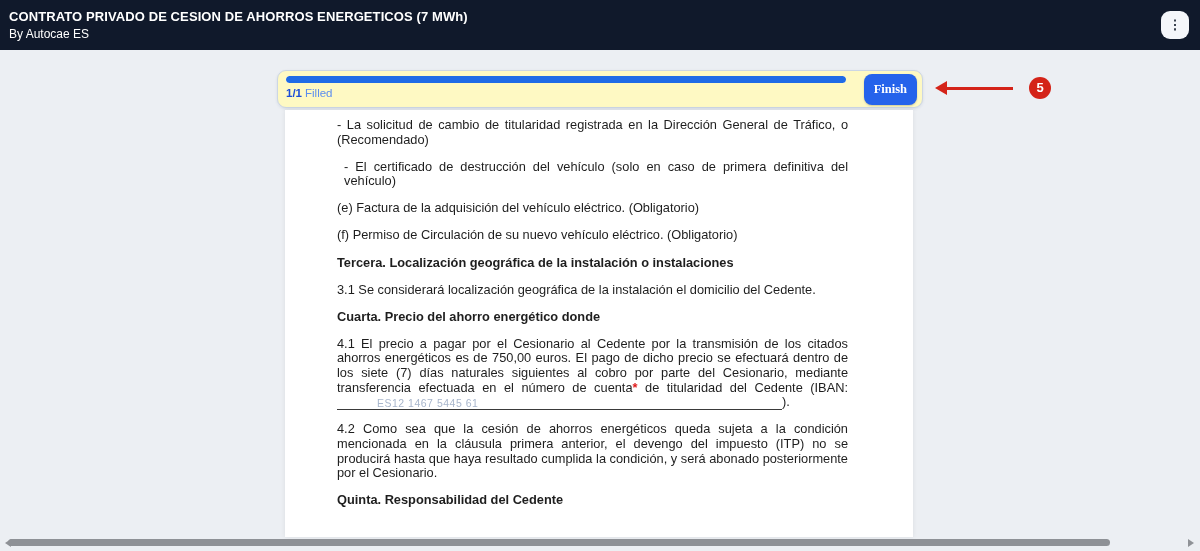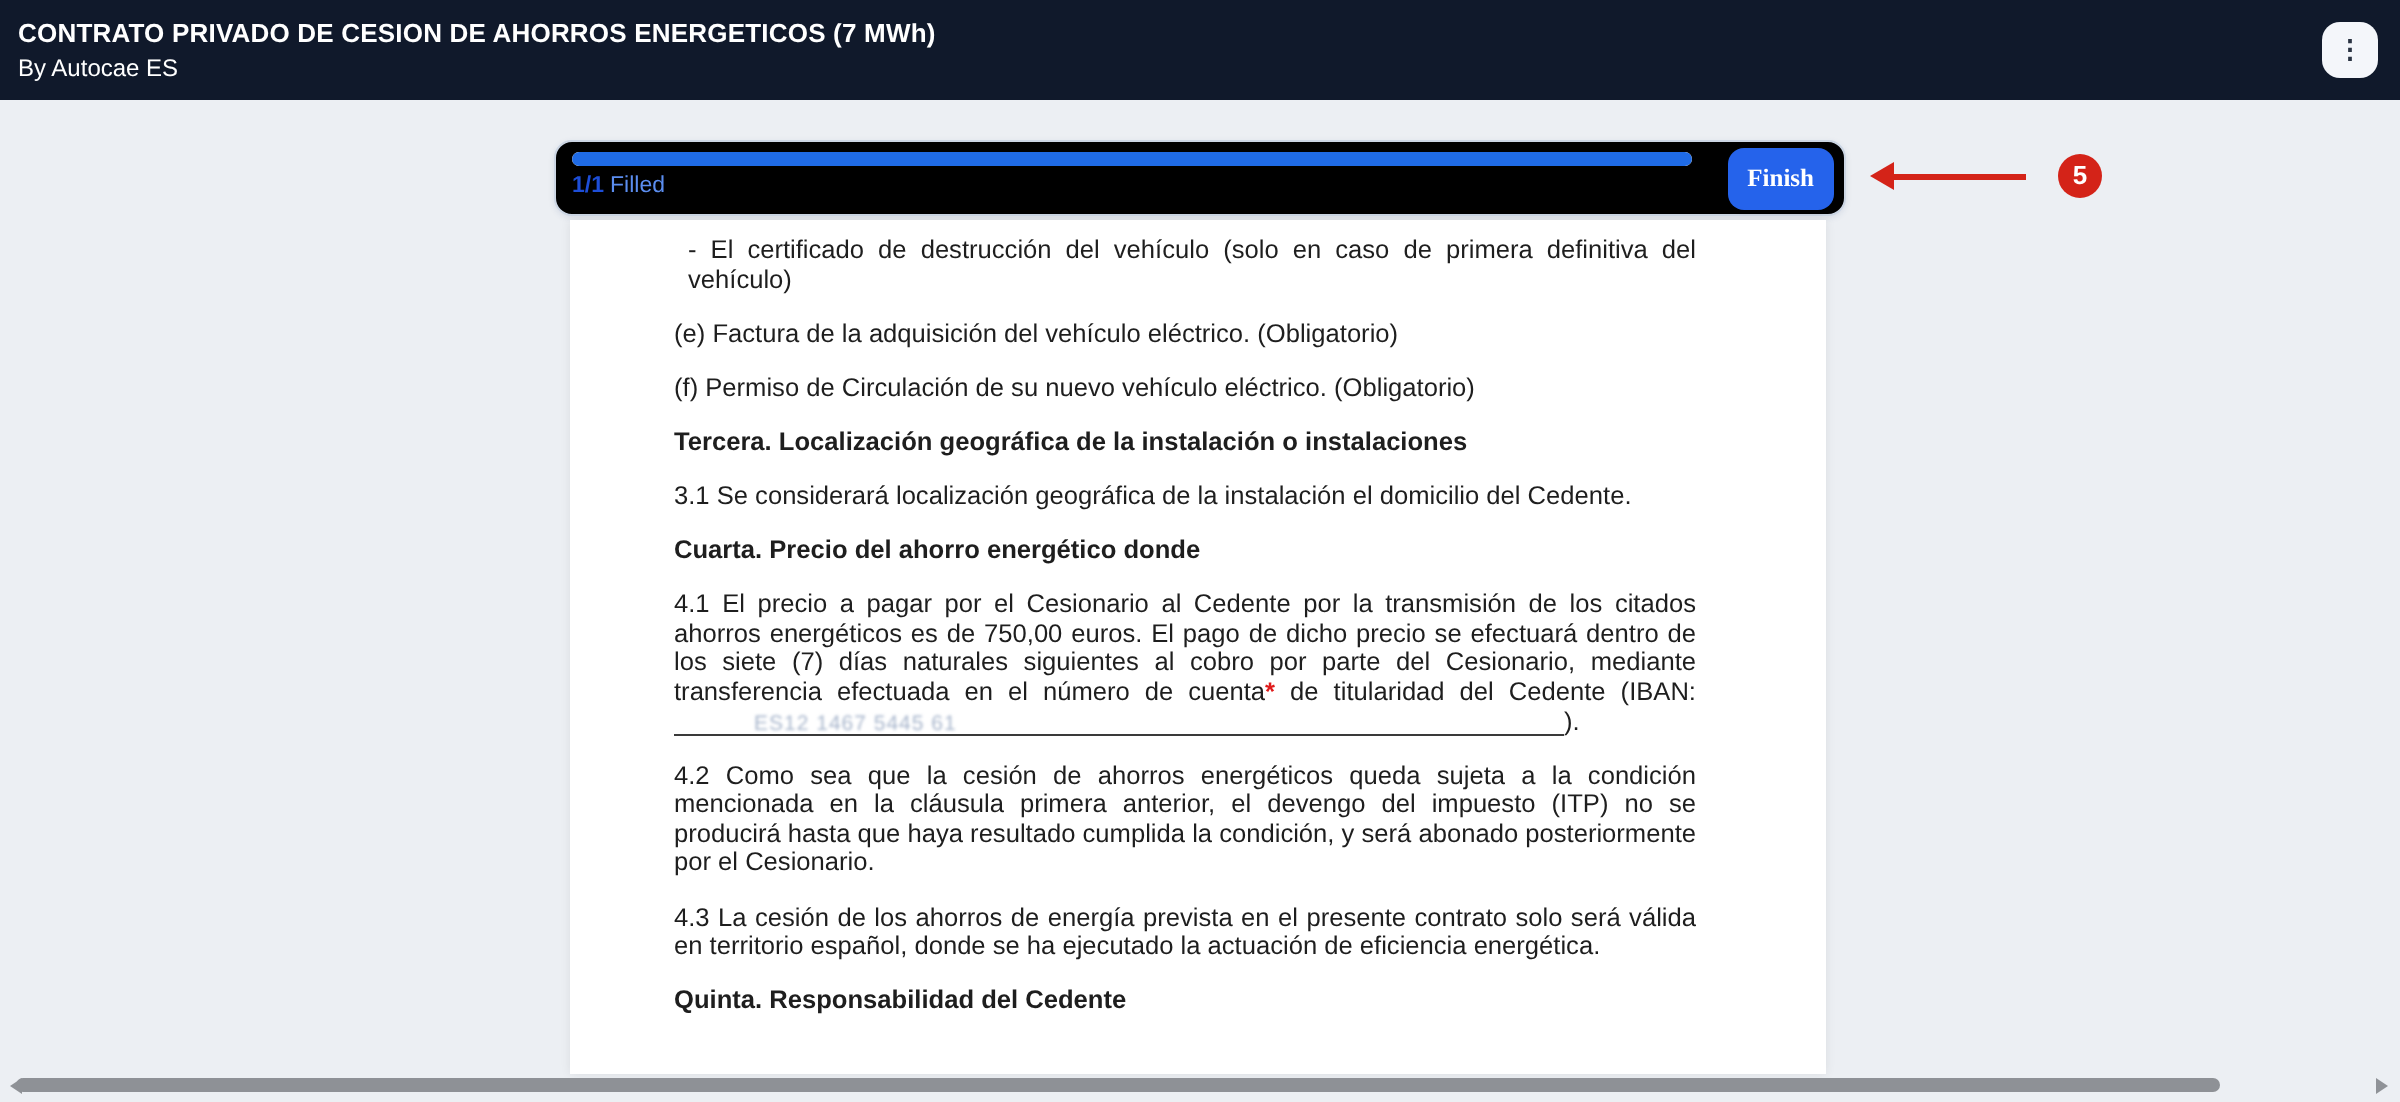--- a/index.html
+++ b/index.html
@@ -6,21 +6,21 @@
   html,body { width:1200px; height:551px; overflow:hidden; }
   body { font-family:"Liberation Sans", sans-serif; background:#eceff3; position:relative; }
 
   
   .app-header { position:absolute; left:0; top:0; width:1200px; height:50px; background:#10192b; color:#fff; padding:9px 0 0 9px; }
   .app-title { font-size:13px; font-weight:bold; letter-spacing:.1px; line-height:16px; }
   .app-subtitle { font-size:12px; line-height:15px; margin-top:2px; }
   .menu-btn { position:absolute; right:11px; top:11px; width:28px; height:28px; background:#f4f6fa; border:none; border-radius:9px; cursor:pointer; color:#2a3342; font-size:13px; font-weight:bold; line-height:28px; text-align:center; }
 
   
-  .toolbar-card { position:absolute; left:277px; top:70px; width:646px; height:38px; background:#000000; border:1px solid #ccd6e4; border-radius:9px; box-shadow:0 1px 3px rgba(30,60,120,.10); }
+  .toolbar-card { position:absolute; left:277px; top:70px; width:646px; height:38px; background:#fef9c3; border:1px solid #ccd6e4; border-radius:9px; box-shadow:0 1px 3px rgba(30,60,120,.10); }
   .progress-track { position:absolute; left:8px; top:5px; width:560px; height:7px; border-radius:4px; background:#dbe6f6; overflow:hidden; }
   .progress-fill { height:100%; border-radius:4px; background:#1f6be6; }
   .progress-label { position:absolute; left:8px; top:16px; font-size:11.5px; color:#5b8def; }
   .progress-label b { color:#1d4ed8; font-weight:bold; margin-right:3px; }
   .finish-btn { position:absolute; right:5px; top:3px; height:31px; min-width:53px; padding:0 10px; background:#2563eb; color:#fff; border:none; border-radius:8px; font-family:Liberation Serif, serif; font-size:12.5px; font-weight:bold; cursor:pointer; box-shadow:0 1px 2px rgba(0,0,0,.2); }
 
   
   .anno-arrow { position:absolute; left:947px; top:86.5px; width:66px; height:3px; background:#d42318; }
   .anno-arrow:before { content:""; position:absolute; left:-12px; top:-5.5px; border:7px solid transparent; border-right:12px solid #d42318; border-left:0; }
   .anno-badge { position:absolute; left:1029px; top:77px; width:22px; height:22px; background:#d42318; border-radius:50%; color:#fff; font-size:13px; font-weight:bold; text-align:center; line-height:22px; }
@@ -55,27 +55,27 @@
   <div class="progress-label">
     <b>1/1</b><span>Filled</span>
   </div>
   <button class="finish-btn">Finish</button>
 </div>
 
 <div class="anno-arrow"></div>
 <div class="anno-badge">5</div>
 
 <div class="doc-page">
+  <p>- La solicitud de cambio de titularidad registrada en la Dirección General de Tráfico, o (Recomendado)</p>
   <p class="indent-1">- El certificado de destrucción del vehículo (solo en caso de primera definitiva del vehículo)</p>
   <p>(e) Factura de la adquisición del vehículo eléctrico. (Obligatorio)</p>
   <p>(f) Permiso de Circulación de su nuevo vehículo eléctrico. (Obligatorio)</p>
   <h3>Tercera. Localización geográfica de la instalación o instalaciones</h3>
   <p>3.1 Se considerará localización geográfica de la instalación el domicilio del Cedente.</p>
   <h3>Cuarta. Precio del ahorro energético donde</h3>
   <p><span>4.1 El precio a pagar por el Cesionario al Cedente por la transmisión de los citados ahorros energéticos es de 750,00 euros. El pago de dicho precio se efectuará dentro de los siete (7) días naturales siguientes al cobro por parte del Cesionario, mediante transferencia efectuada en el número de cuenta</span><span class="req-mark">*</span><span> de titularidad del Cedente (IBAN:</span> <span class="iban-field"><span>ES12 1467 5445 61</span></span><span>).</span></p>
   <p>4.2 Como sea que la cesión de ahorros energéticos queda sujeta a la condición mencionada en la cláusula primera anterior, el devengo del impuesto (ITP) no se producirá hasta que haya resultado cumplida la condición, y será abonado posteriormente por el Cesionario.</p>
-  <p>4.3 La cesión de los ahorros de energía prevista en el presente contrato solo será válida en territorio español, donde se ha ejecutado la actuación de eficiencia energética.</p>
   <h3>Quinta. Responsabilidad del Cedente</h3>
 </div>
 
 <div class="hscroll-left"></div>
 <div class="hscroll-thumb"></div>
 <div class="hscroll-right"></div>
 
 </body></html>

